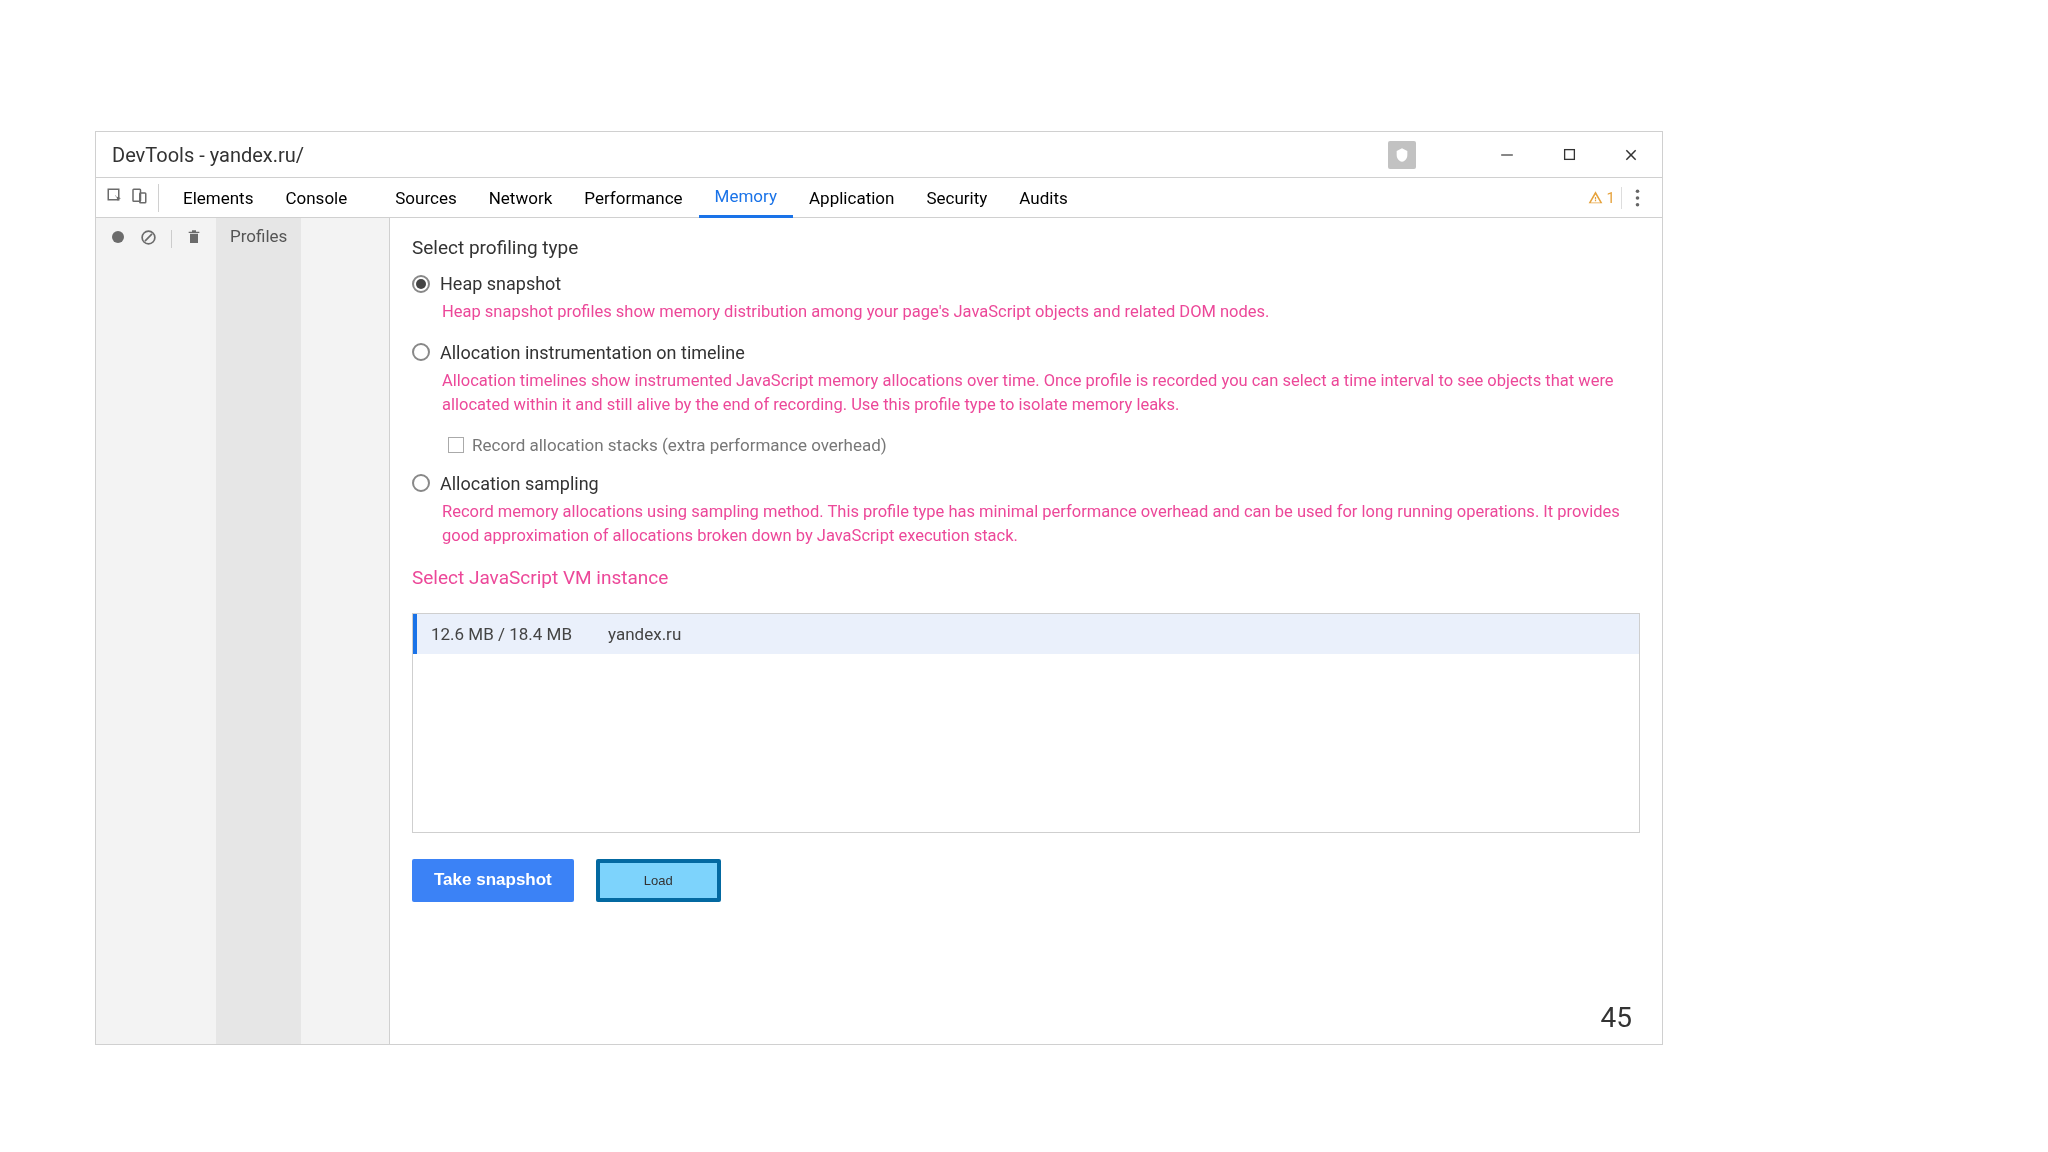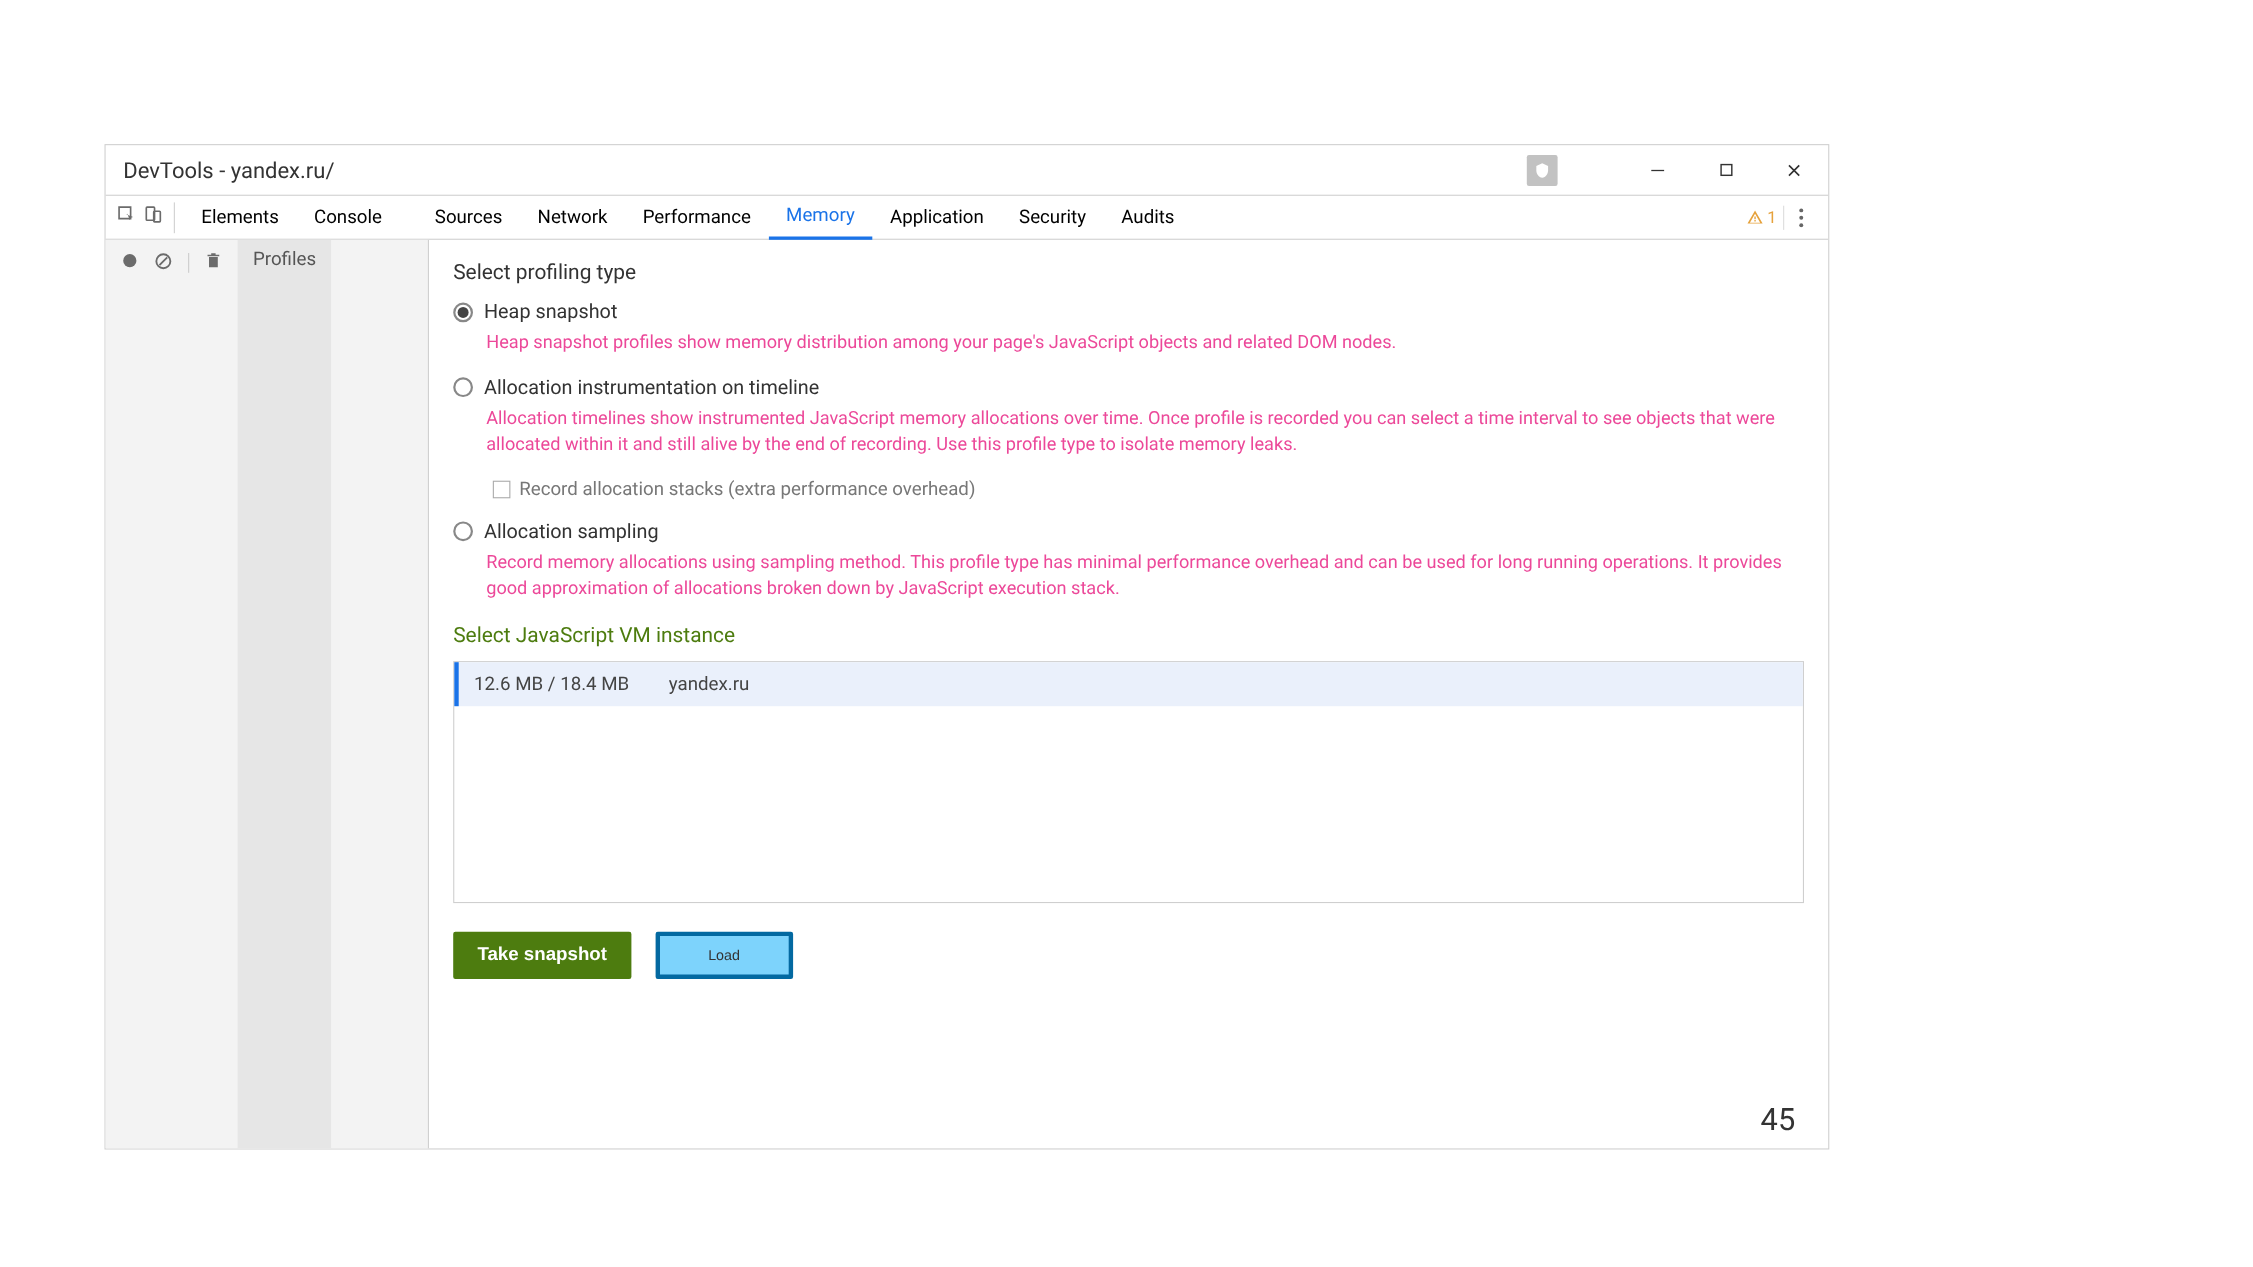--- a/index.html
+++ b/index.html
@@ -104,40 +104,40 @@
     flex-shrink: 0;
   }
   .radio.selected::after {
     content: ""; width: 10px; height: 10px; background: #444; border-radius: 50%;
   }
   .radio-label { font-size: 18px; color: #333; }
   .radio-desc { font-size: 16.5px; color: #ec4899; margin: 4px 0 18px 30px; line-height: 1.45; }
   .checkbox-row { display:flex; align-items:center; gap:8px; margin: 2px 0 18px 36px; }
   .checkbox { width:16px; height:16px; border:1px solid #aaa; background:#fff; flex-shrink:0; }
   .checkbox-label { font-size: 17px; color: #777; }
-  .section-title2 { font-size: 19px; color: #4d7c0f; margin: 10px 0 12px 0; }
+  .section-title2 { font-size: 19px; color: #ec4899; margin: 10px 0 24px 0; }
   .vm-list {
     border: 1px solid #cfcfcf;
     height: 220px;
     background: #fff;
   }
   .vm-row {
     display: flex;
     align-items: center;
     height: 40px;
     background: #eaf0fb;
     border-left: 4px solid #1a73e8;
     padding-left: 14px;
     font-size: 17px;
     color: #444;
     gap: 36px;
   }
   .button-row { display:flex; gap:22px; margin-top: 26px; }
   .btn-primary {
-    background: #4d7c0f; color:#fff; border:none; padding: 10px 22px;
+    background: #3b82f6; color:#fff; border:none; padding: 10px 22px;
     font-size: 17px; border-radius:2px; font-weight:600; cursor:pointer;
   }
   .btn-secondary {
     background:#7dd3fc; color:#333; border:4px solid #0369a1; padding: 10px 44px;
     font-size:13px; border-radius:2px; cursor:pointer;
   }
   .page-number {
     position: absolute;
     right: 30px;
     bottom: 10px;

